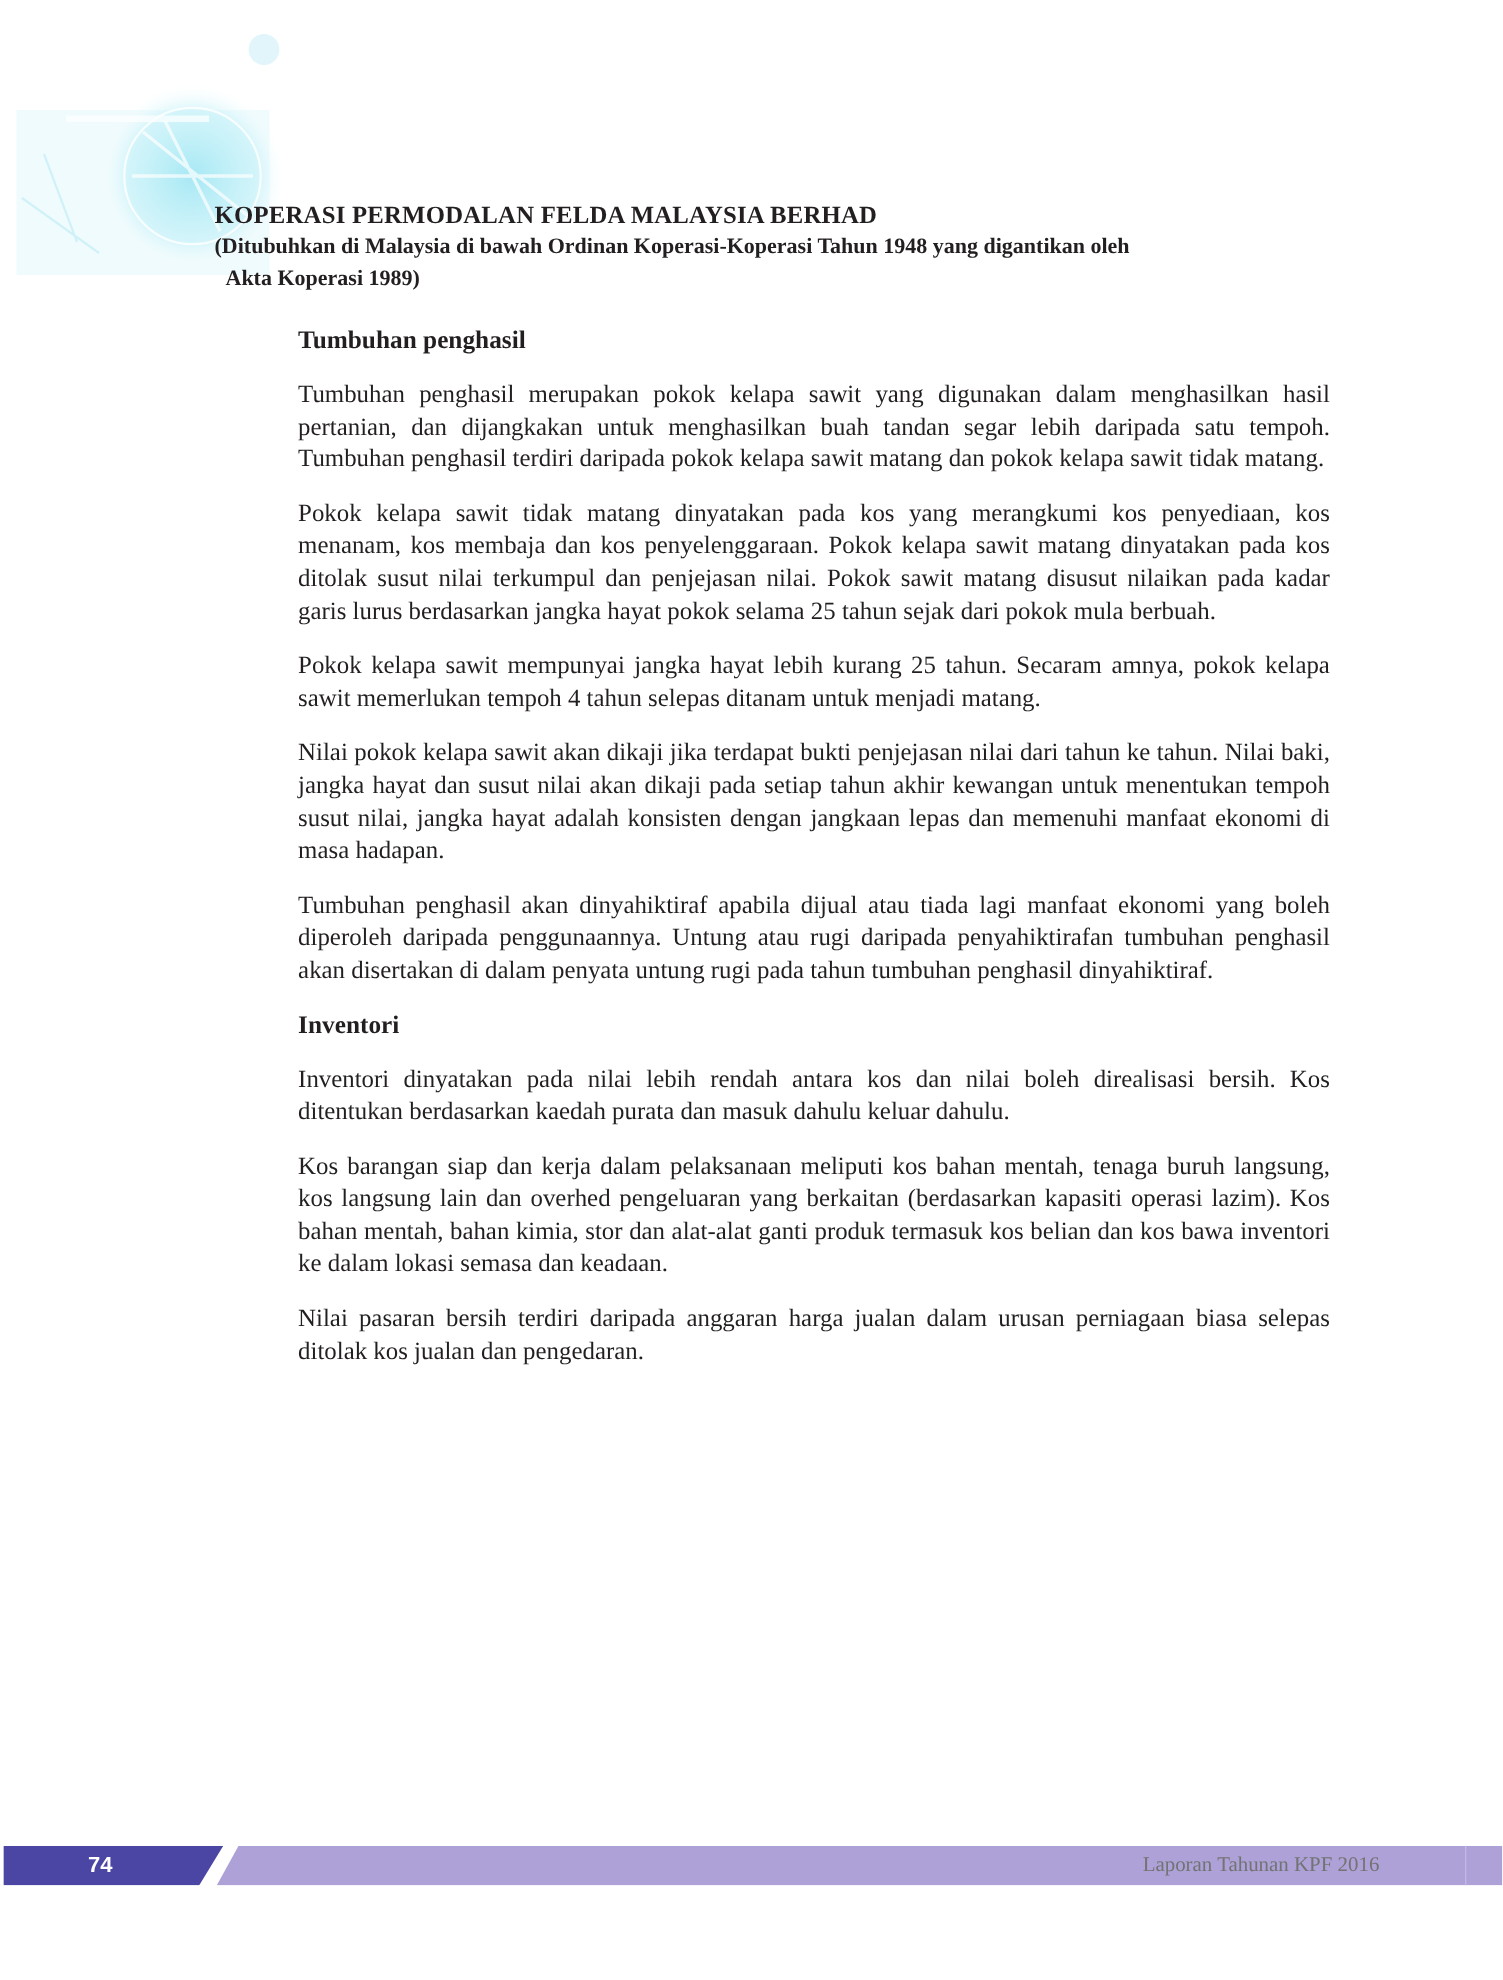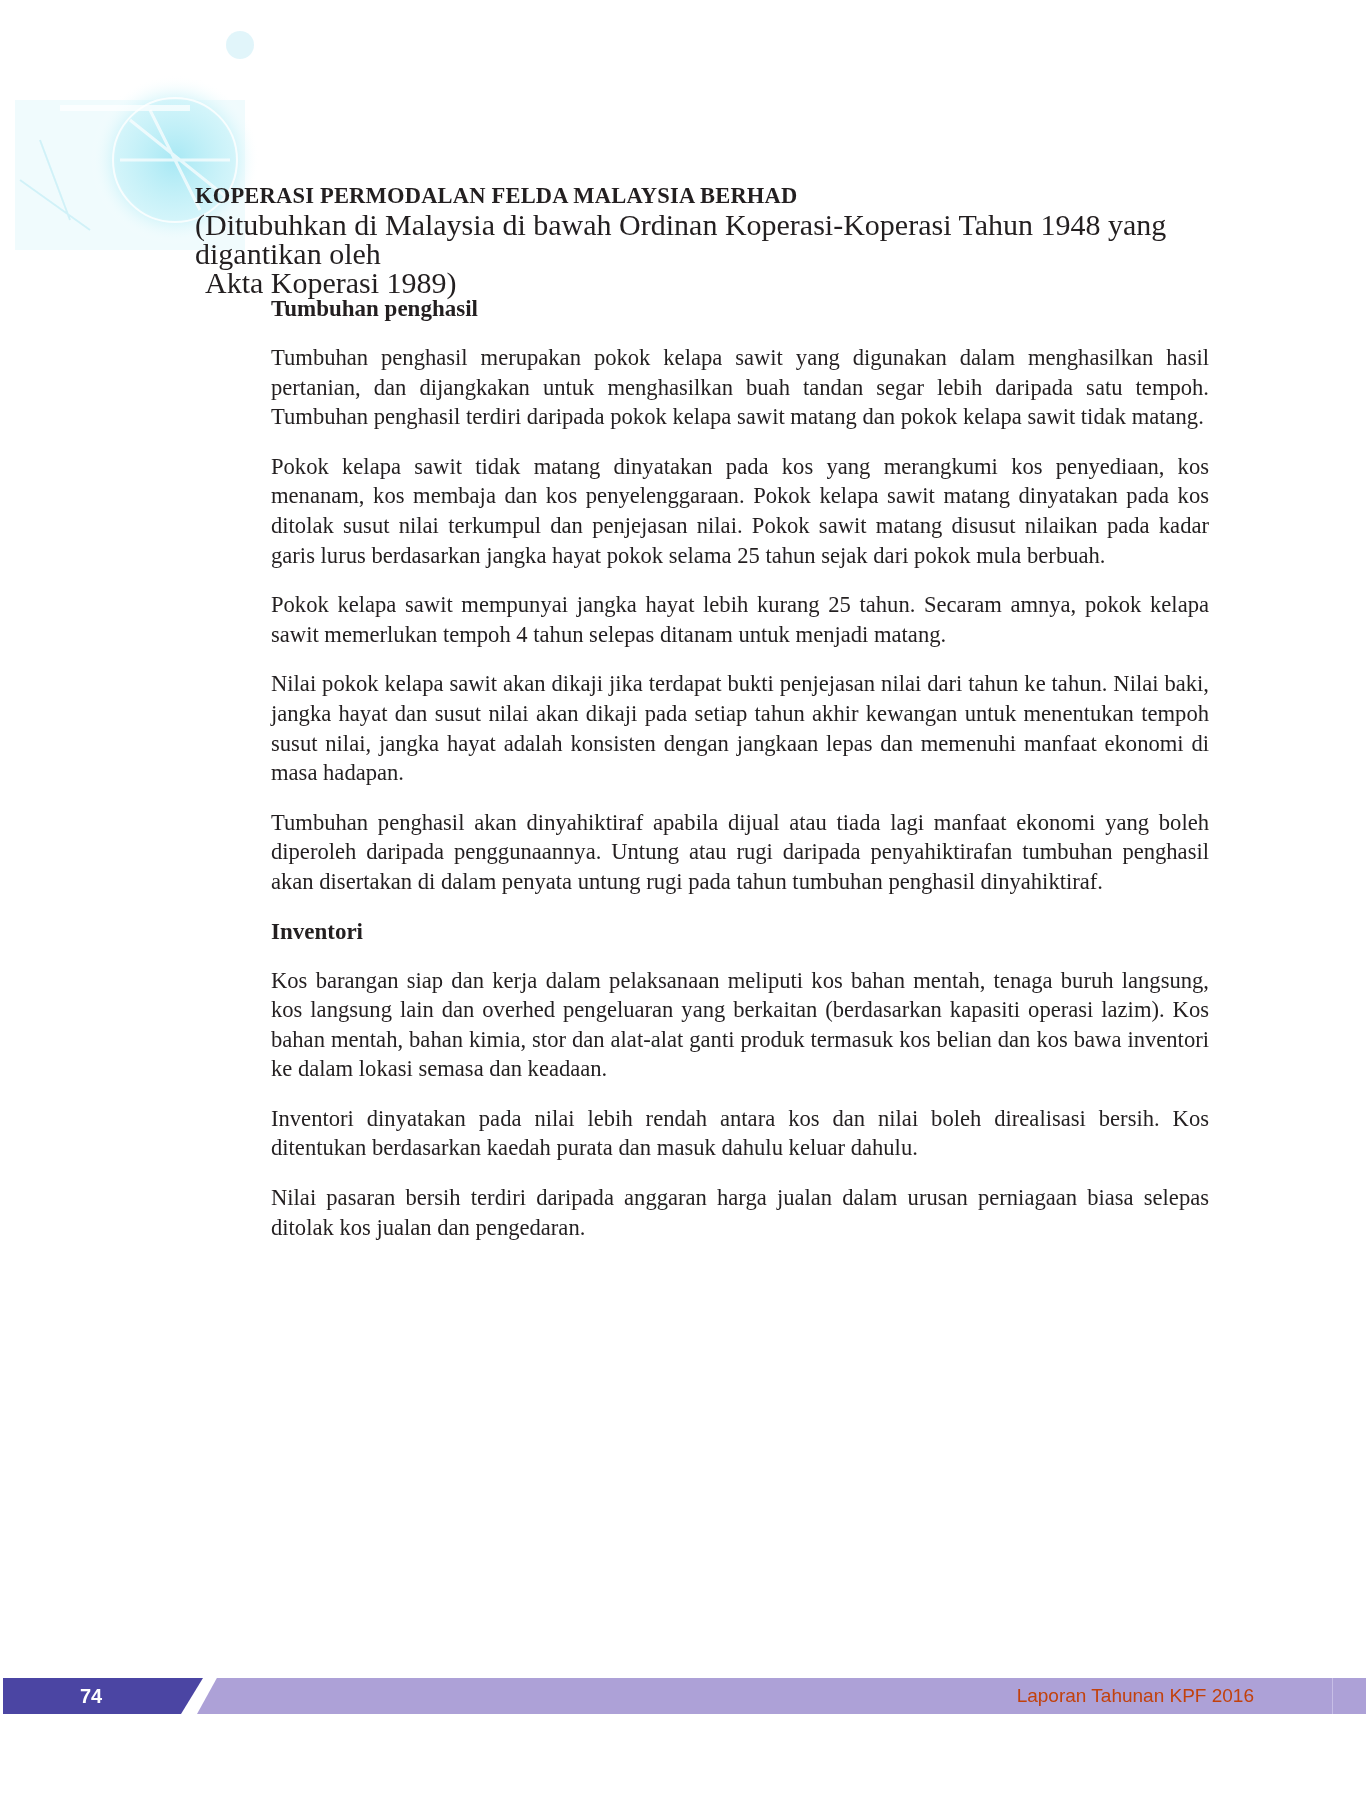--- a/index.html
+++ b/index.html
@@ -1,37 +1,37 @@
 <!DOCTYPE html>
 <html><head>
 <meta charset="utf-8">
 <style>
   html, body { margin: 0; padding: 0; background: #ffffff; }
   body { width: 1366px; height: 1800px; position: relative; overflow: hidden;
          font-family: "Liberation Serif", serif; color: #231f20; }
   .bg-art { position: absolute; left: 0; top: 30px; width: 300px; height: 240px; }
   .header { position: absolute; left: 195px; top: 146px; width: 1030px; margin-top: 36px; }
   .org-name { font-weight: bold; font-size: 22.5px; letter-spacing: 0.2px; line-height: 28px; }
-  .org-sub { font-size: 30px; line-height: 29px; }
+  .org-sub { font-size: 20px; line-height: 29px; font-weight: bold; }
   .org-sub2 { padding-left: 10px; }
   .content { position: absolute; left: 271px; top: 294px; width: 938px; font-size: 22.6px; line-height: 29.6px; }
   .content h2 { font-size: 23px; font-weight: bold; margin: 0 0 20px 0; line-height: 29px; }
   .content p { margin: 0 0 20px 0; text-align: justify; }
   .content p.gap { margin-top: 14px; }
   .content h2.sub { }
   .footer { position: absolute; left: 0; top: 1678px; width: 1366px; height: 36px; }
   .footer .dark { position: absolute; left: 3px; top: 0; width: 200px; height: 36px; background: #4b45a3;
                   clip-path: polygon(0 0, 100% 0, 89% 100%, 0 100%); }
   .footer .light { position: absolute; left: 197px; top: 0; width: 1169px; height: 36px; background: #ada1d7;
                    clip-path: polygon(1.7% 0, 100% 0, 100% 100%, 0 100%); }
   .footer .divider { position: absolute; left: 1332px; top: 0; width: 1px; height: 36px; background: #c7bee6; }
   .page-num { position: absolute; left: 80px; top: 0; line-height: 36px; color: #ffffff; font-weight: bold;
               font-family: "Liberation Sans", sans-serif; font-size: 20px; }
-  .report-title { position: absolute; right: 112px; top: 0; line-height: 36px; color: #c2410c;
-                  font-family: Liberation Sans, sans-serif; font-size: 19px; }
+  .report-title { position: absolute; right: 112px; top: 0; line-height: 36px; color: #737373;
+                  font-family: Liberation Serif, serif; font-size: 19px; }
 </style>
 </head>
 <body>
 
 <svg class="bg-art" viewBox="0 0 300 240">
   <defs>
     <radialGradient id="g1" cx="50%" cy="50%" r="50%">
       <stop offset="0%" stop-color="#9fe6f3" stop-opacity="0.9"></stop>
       <stop offset="70%" stop-color="#bff0f8" stop-opacity="0.6"></stop>
       <stop offset="100%" stop-color="#ffffff" stop-opacity="0"></stop>
@@ -53,22 +53,22 @@
 </div>
 
 <div class="content">
   <h2>Tumbuhan penghasil</h2>
   <p>Tumbuhan penghasil merupakan pokok kelapa sawit yang digunakan dalam menghasilkan hasil pertanian, dan dijangkakan untuk menghasilkan buah tandan segar lebih daripada satu tempoh. Tumbuhan penghasil terdiri daripada pokok kelapa sawit matang dan pokok kelapa sawit tidak matang.</p>
   <p>Pokok kelapa sawit tidak matang dinyatakan pada kos yang merangkumi kos penyediaan, kos menanam, kos membaja dan kos penyelenggaraan.  Pokok kelapa sawit matang dinyatakan pada kos ditolak susut nilai terkumpul dan penjejasan nilai. Pokok sawit matang disusut nilaikan pada kadar garis lurus berdasarkan jangka hayat pokok selama 25 tahun sejak dari pokok mula berbuah.</p>
   <p>Pokok kelapa sawit mempunyai jangka hayat lebih kurang 25 tahun. Secaram amnya, pokok kelapa sawit memerlukan tempoh 4 tahun selepas ditanam untuk menjadi matang.</p>
   <p>Nilai pokok kelapa sawit akan dikaji jika terdapat bukti penjejasan nilai dari tahun ke tahun. Nilai baki, jangka hayat dan susut nilai akan dikaji pada setiap tahun akhir kewangan untuk menentukan tempoh susut nilai, jangka hayat adalah konsisten dengan jangkaan lepas dan memenuhi manfaat ekonomi di masa hadapan.</p>
   <p class="gap">Tumbuhan penghasil akan dinyahiktiraf apabila dijual atau tiada lagi manfaat ekonomi yang boleh diperoleh daripada penggunaannya. Untung atau rugi daripada penyahiktirafan tumbuhan penghasil akan disertakan di dalam penyata untung rugi pada tahun tumbuhan penghasil dinyahiktiraf.</p>
   <h2 class="sub">Inventori</h2>
+  <p>Inventori dinyatakan pada nilai lebih rendah antara kos dan nilai boleh direalisasi bersih. Kos ditentukan berdasarkan kaedah purata dan masuk dahulu keluar dahulu.</p>
   <p>Kos barangan siap dan kerja dalam pelaksanaan meliputi kos bahan mentah, tenaga buruh langsung, kos langsung lain dan overhed pengeluaran yang berkaitan (berdasarkan kapasiti operasi lazim).  Kos bahan mentah, bahan kimia, stor dan alat-alat ganti produk termasuk kos belian dan kos bawa inventori ke dalam lokasi semasa dan keadaan.</p>
-  <p>Inventori dinyatakan pada nilai lebih rendah antara kos dan nilai boleh direalisasi bersih. Kos ditentukan berdasarkan kaedah purata dan masuk dahulu keluar dahulu.</p>
   <p>Nilai pasaran bersih terdiri daripada anggaran harga jualan dalam urusan perniagaan biasa selepas ditolak kos jualan dan pengedaran.</p>
 </div>
 
 <div class="footer">
   <div class="dark"></div>
   <div class="light"></div>
   <div class="divider"></div>
   <span class="page-num">74</span>
   <span class="report-title">Laporan Tahunan KPF 2016</span>
 </div>

